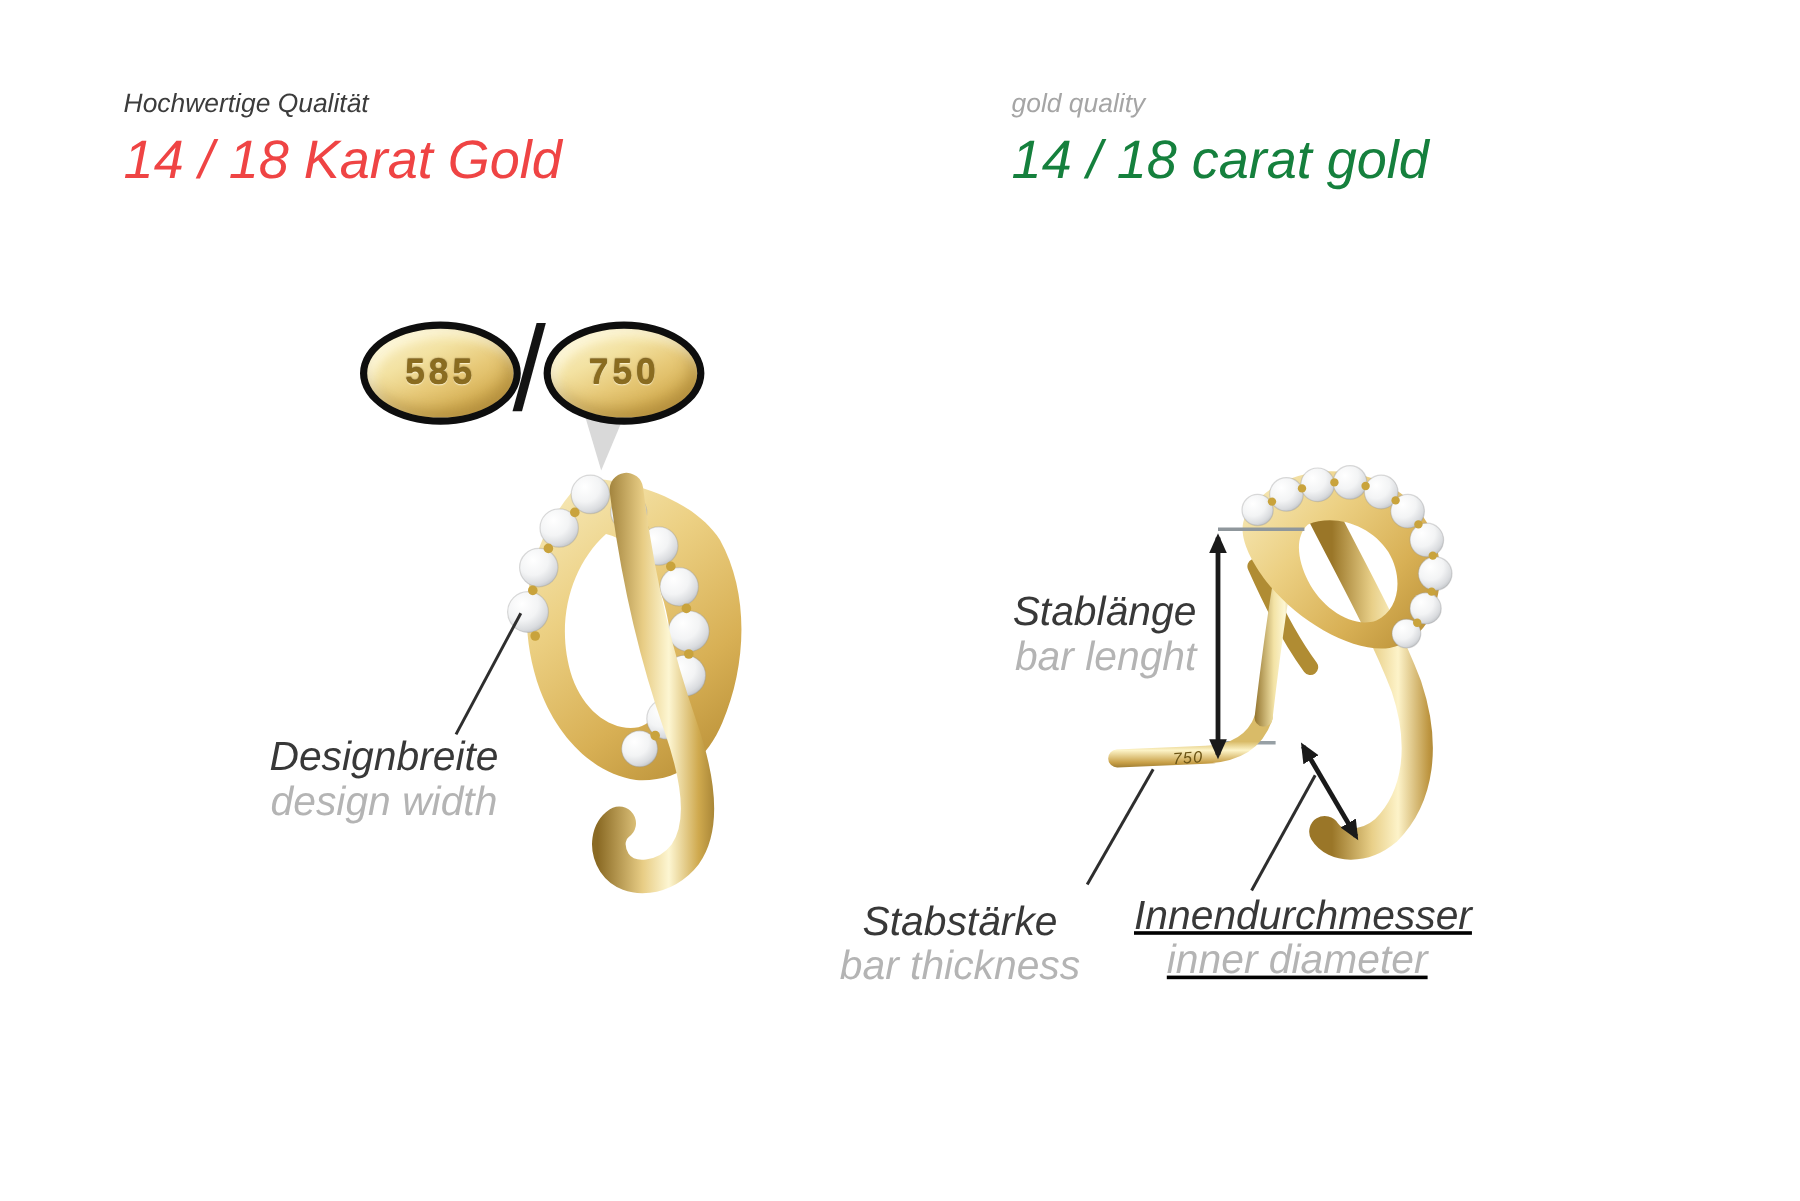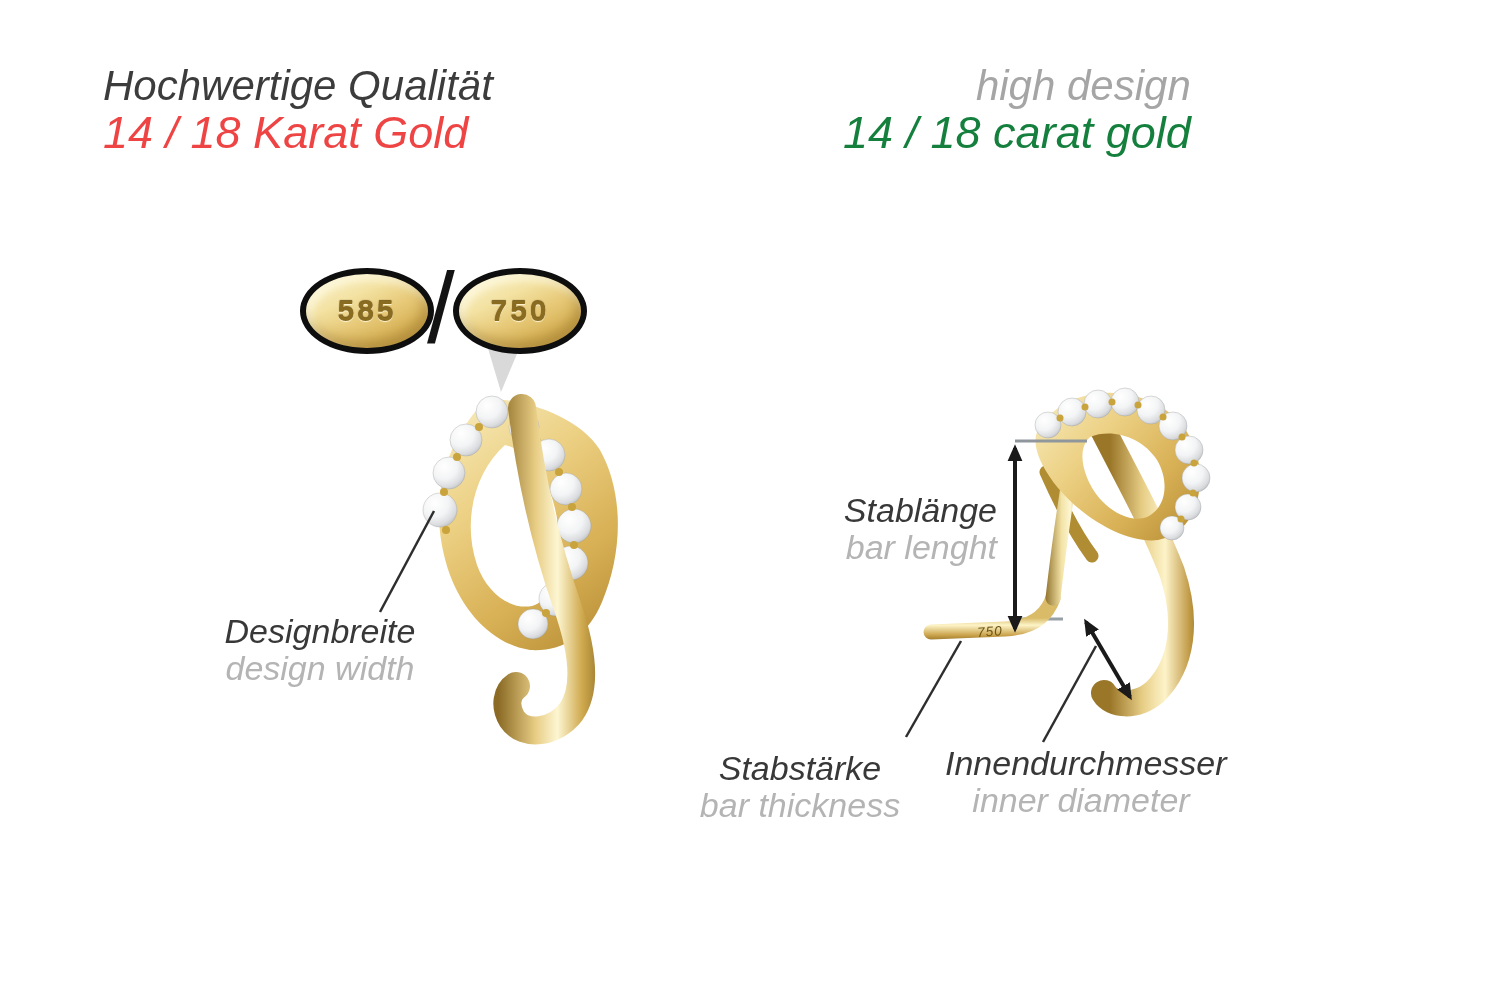--- a/index.html
+++ b/index.html
@@ -2,21 +2,21 @@
 <html><head>
 <meta charset="utf-8">
 <style>
   html,body { margin:0; padding:0; background:#ffffff; }
   .canvas {
     position:relative; width:1500px; height:1001px; background:#ffffff;
     overflow:hidden; font-family:"Liberation Sans", sans-serif; font-style:italic;
   }
   
   .hdr { position:absolute; white-space:nowrap; }
-  .hdr .l1 { display:block; font-size:42px; line-height:40px;text-align:right; }
+  .hdr .l1 { display:block; font-size:22px; line-height:40px; }
   .hdr .l2 { display:block; font-size:45px; line-height:50px; margin-top:2px; }
   .hdr-left  { left:103px; top:66px; }
   .hdr-left .l1 { color:#3c3c3c; }
   .hdr-left .l2 { color:#ef4444; }
   .hdr-right { left:843px; top:66px; }
   .hdr-right .l1 { color:#a5a5a5; }
   .hdr-right .l2 { color:#15803d; }
 
   
   .badge {
@@ -36,21 +36,21 @@
     color:#131313; text-align:center;
   }
 
   
   .dual-label { position:absolute; text-align:center; white-space:nowrap; }
   .dual-label .de { display:block; font-size:34px; line-height:37px; color:#383838; }
   .dual-label .en { display:block; font-size:34px; line-height:37px; color:#b4b4b4; }
   .lbl-design-width   { left:205px; top:613px; width:230px; }
   .lbl-bar-length     { left:795px; top:492px; width:202px; text-align:right; }
   .lbl-bar-thickness  { left:685px; top:710px; width:230px;margin-top:40px; }
-  .lbl-inner-diameter { left:945px; top:745px; width:272px; }
+  .lbl-inner-diameter { left:945px; top:745px; width:272px;text-decoration:underline; }
 
   .art { position:absolute; left:0; top:0; }
 </style>
 </head>
 <body>
 
 <div class="canvas">
 
   <svg class="art" width="1500" height="1001" viewBox="0 0 1500 1001">
     <defs>
@@ -191,21 +191,21 @@
 
     <line x1="906" y1="737" x2="961" y2="641" stroke="#2e2e2e" stroke-width="2.5"></line>
     <line x1="1043" y1="742" x2="1096" y2="646" stroke="#2e2e2e" stroke-width="2.5"></line>
   </svg>
 
   <div class="hdr hdr-left">
     <span class="l1">Hochwertige Qualität</span>
     <span class="l2">14 / 18 Karat Gold</span>
   </div>
   <div class="hdr hdr-right">
-    <span class="l1">high design</span>
+    <span class="l1">gold quality</span>
     <span class="l2">14 / 18 carat gold</span>
   </div>
 
   <div class="badge badge-585">
     <span>585</span>
   </div>
   <div class="badge-slash">/</div>
   <div class="badge badge-750">
     <span>750</span>
   </div>

